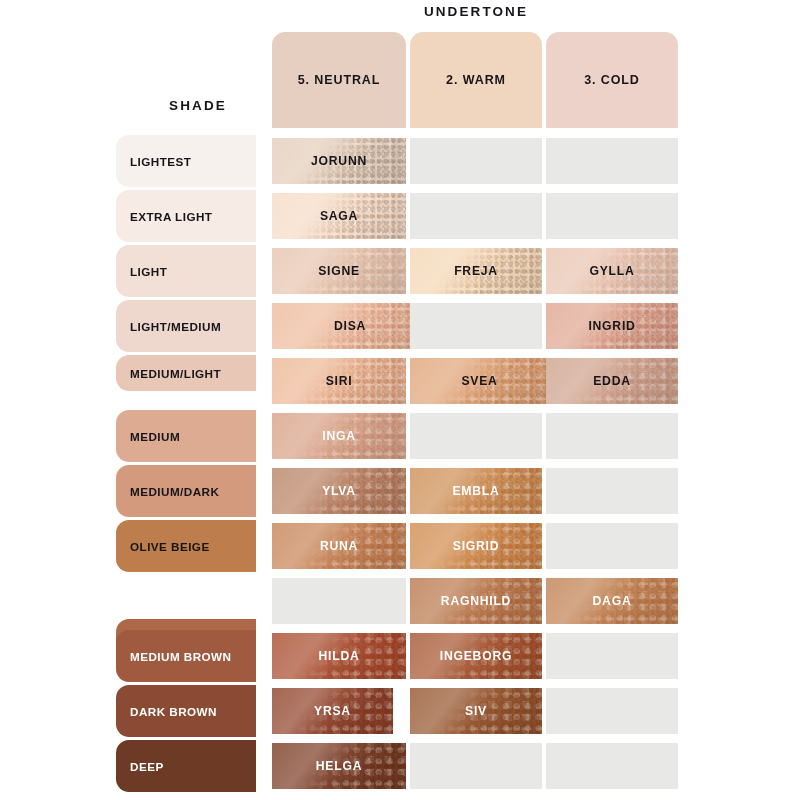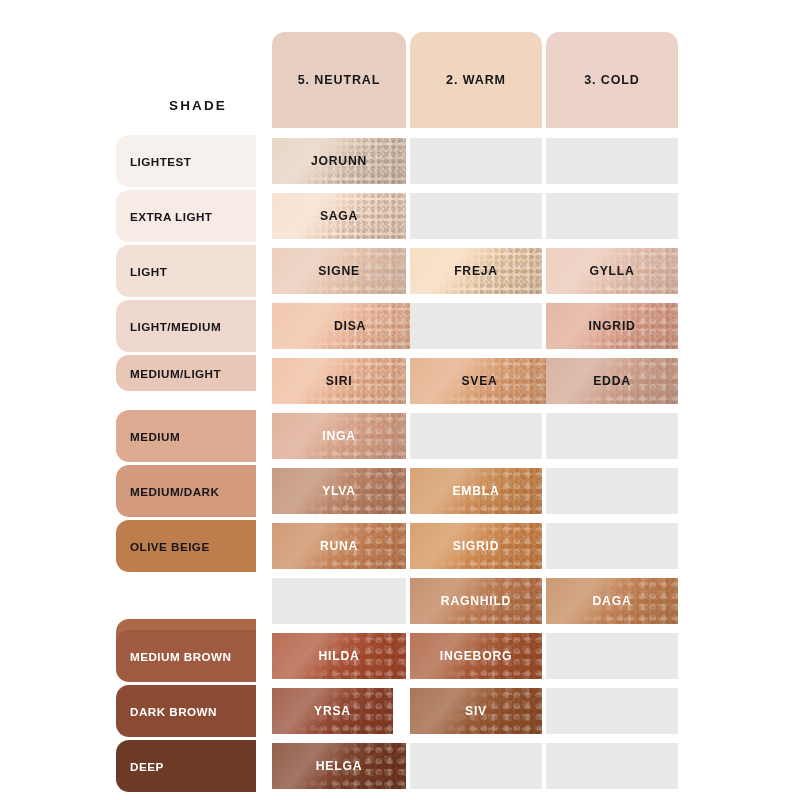--- a/index.html
+++ b/index.html
@@ -133,20 +133,21 @@
     font-weight: 700;
     letter-spacing: 0.75px;
     white-space: nowrap;
   }
 </style>
 </head>
 <body>
 
 <div id="chart">
 
+  <div class="undertone-title">UNDERTONE</div>
 
   <div class="shade-title">SHADE</div>
 
   <div id="col-heads">
       <div class="col-head" style="left: 272px; width: 134px; background: rgb(230, 207, 193);">
         <span class="col-head-label">5. NEUTRAL</span>
       </div>
       <div class="col-head" style="left: 410px; width: 132px; background: rgb(240, 214, 191);">
         <span class="col-head-label">2. WARM</span>
       </div>

